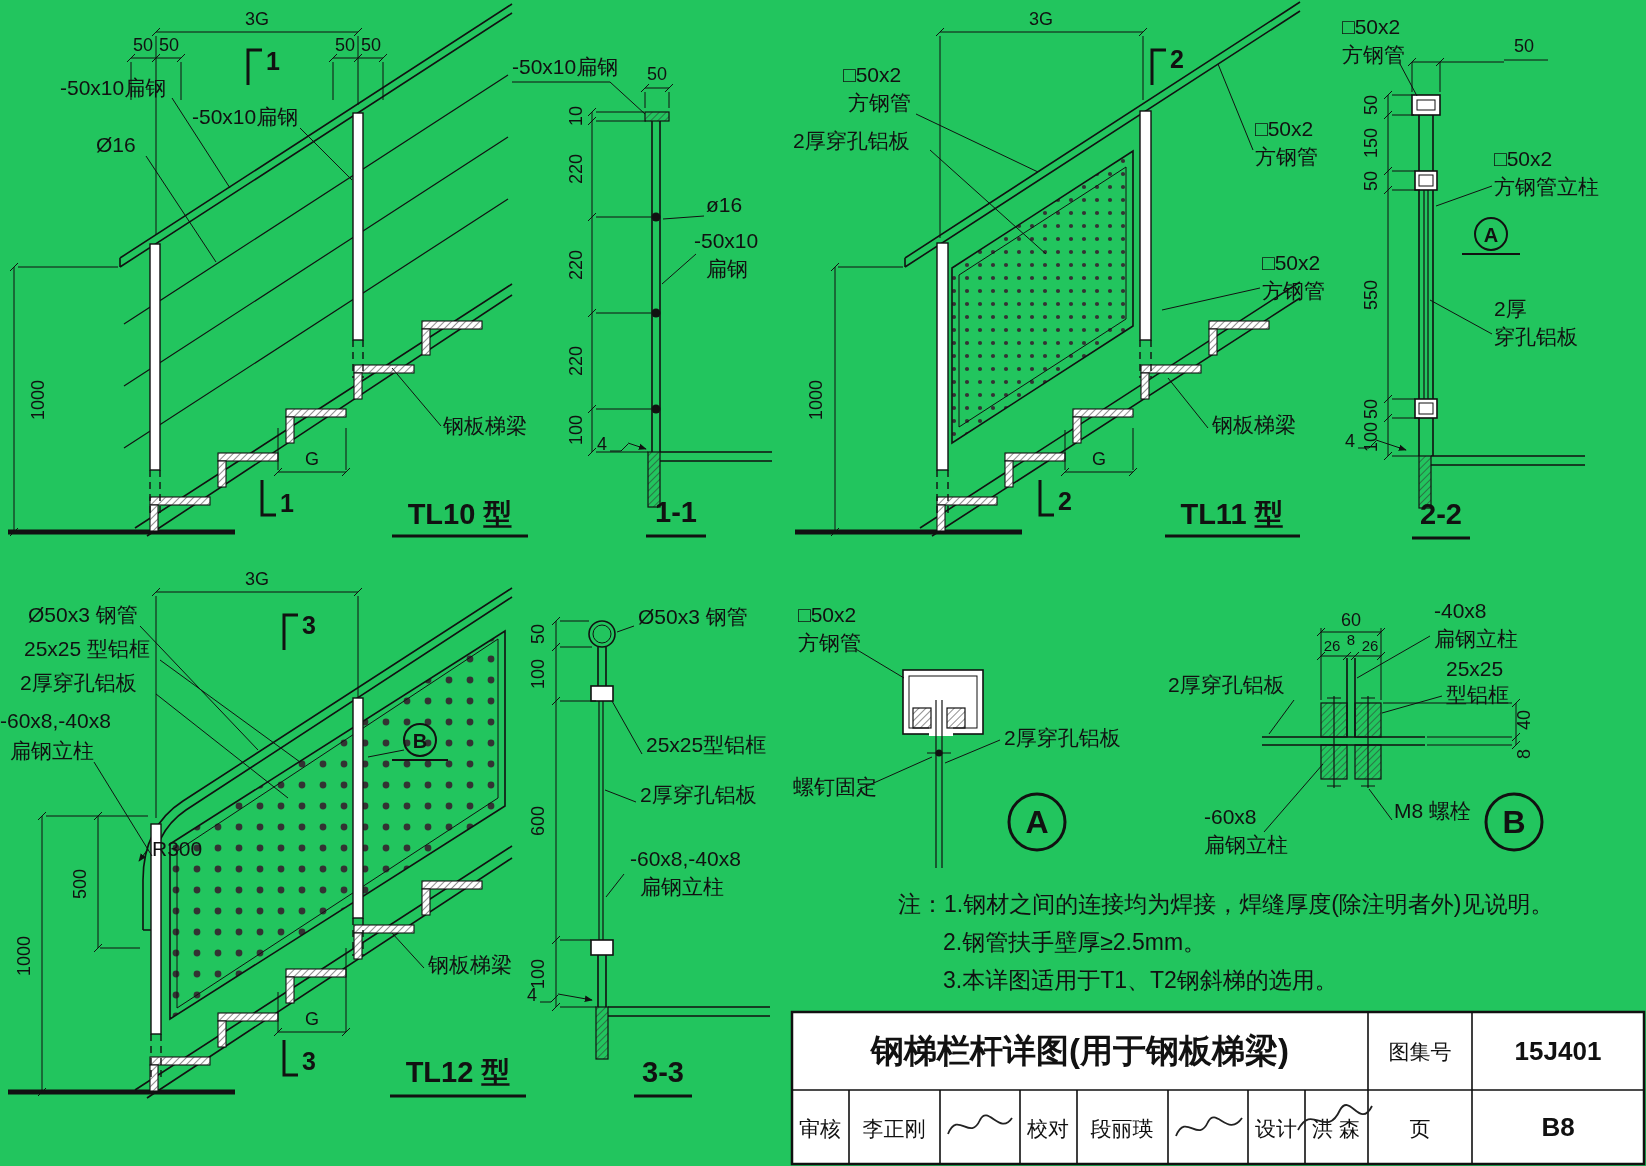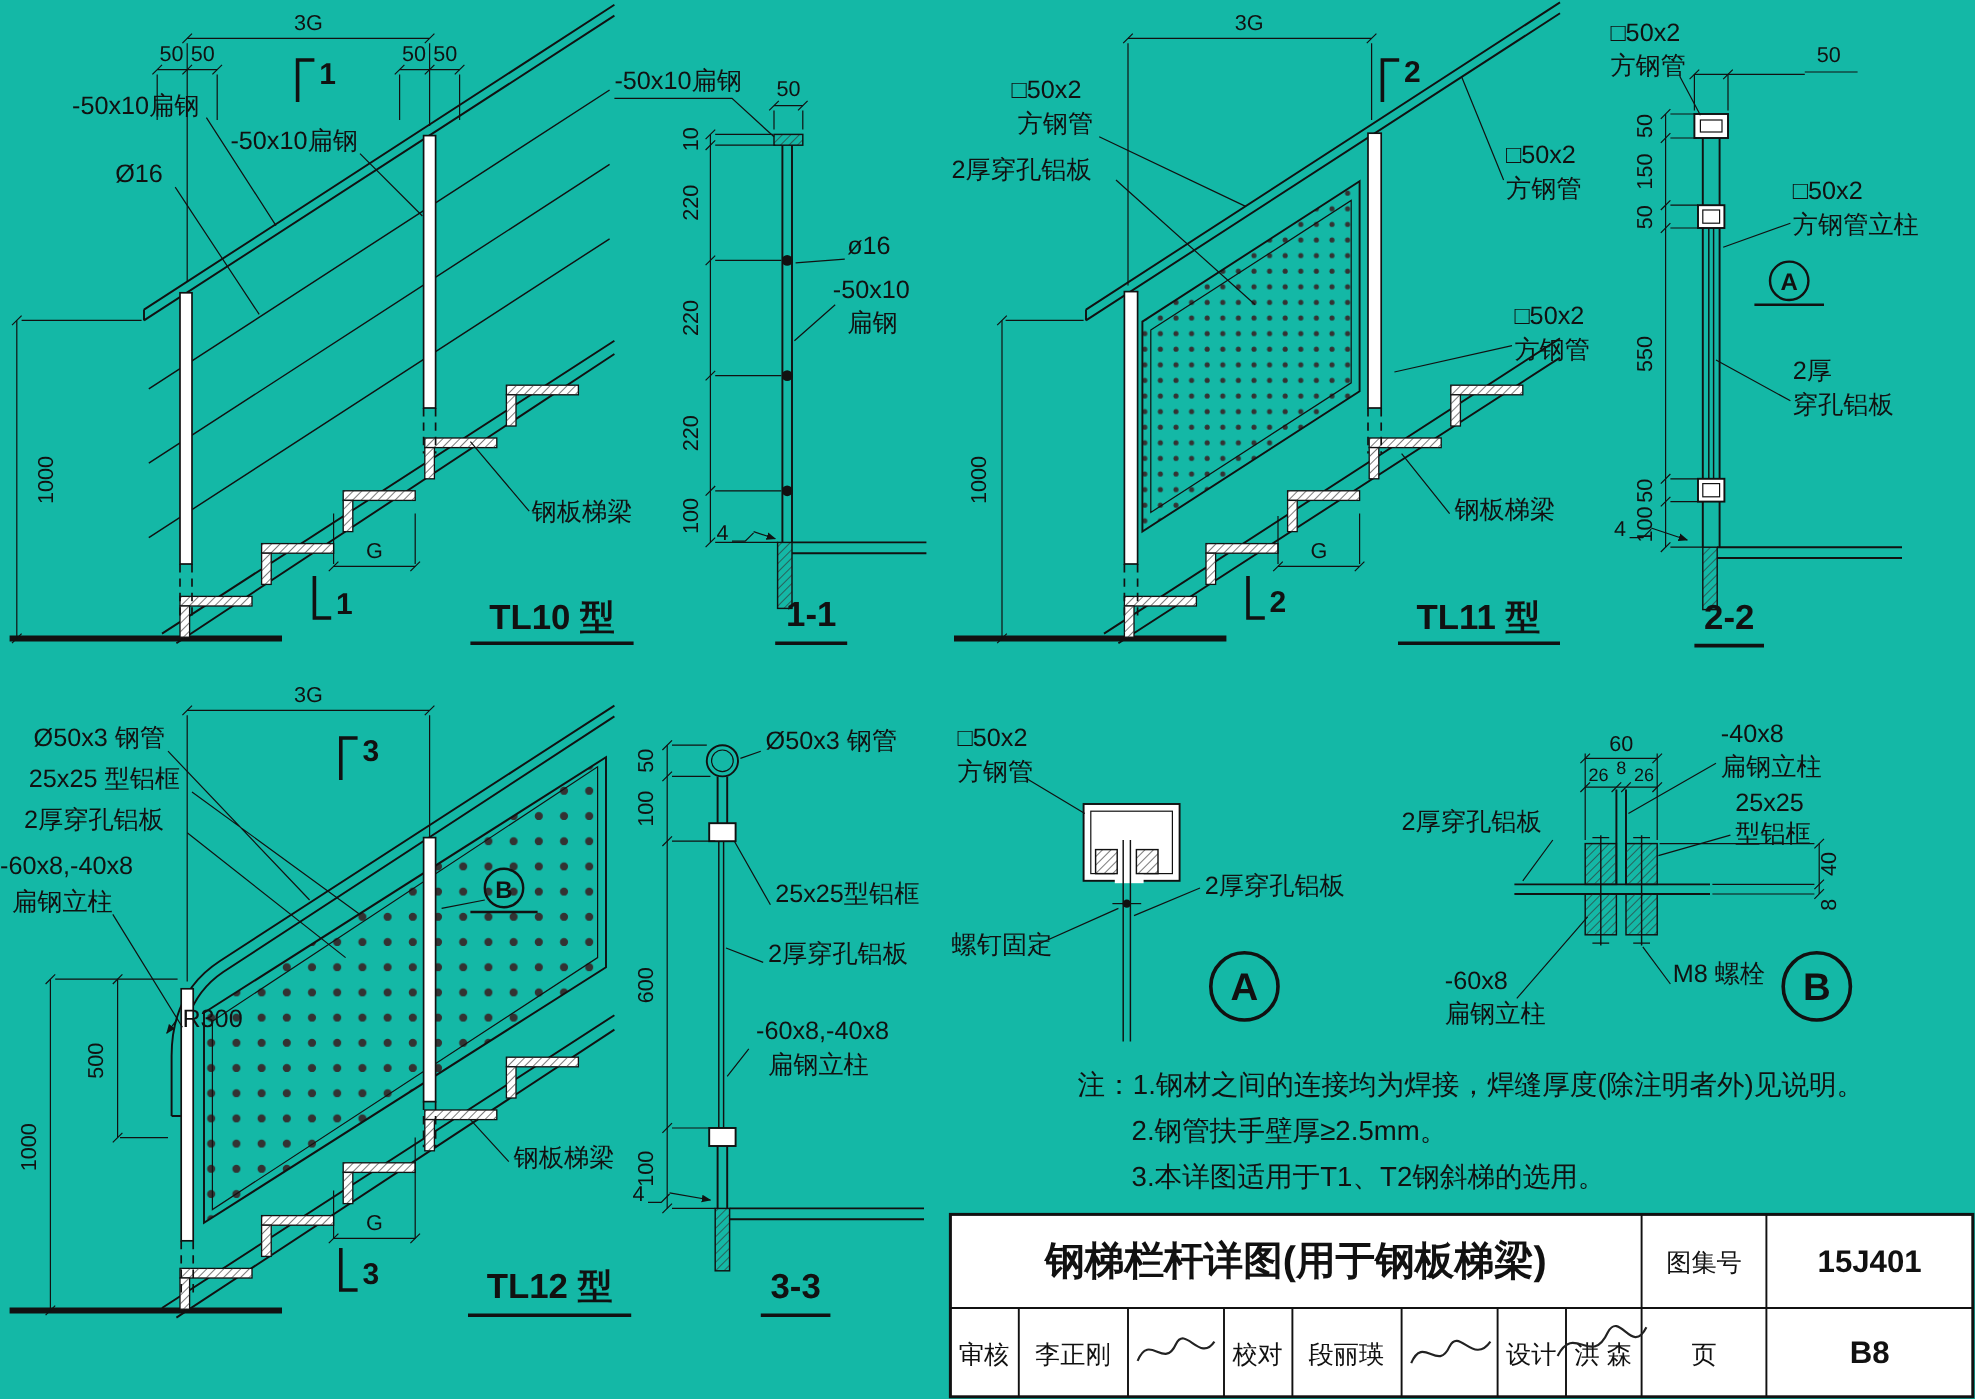--- a/index.html
+++ b/index.html
@@ -1,16 +1,16 @@
 <!DOCTYPE html>
 <html><head>
 <meta charset="utf-8">
 <style>
   html,body{margin:0;padding:0;background:#fff;}
-  .stage{position:relative;width:1646px;height:1166px;background:#14b8a6;overflow:hidden;}
+  .stage{position:relative;width:1646px;height:1166px;background:#22c55e;overflow:hidden;}
   svg{display:block;}
   text{fill:#111;font-family:"Liberation Sans","DejaVu Sans",sans-serif;}
   .o{stroke:#111;fill:none;stroke-width:1.6;}
   .o2{stroke:#111;fill:none;stroke-width:1.2;}
   .t{stroke:#111;fill:none;stroke-width:1;}
   .t2{stroke:#111;fill:none;stroke-width:1.6;}
   .k{stroke:#111;fill:none;stroke-width:3;}
   .g{stroke:#111;fill:none;stroke-width:5;}
   .d{stroke:#111;fill:none;stroke-width:1.4;stroke-dasharray:7 5;}
   .pr{fill:#fff;stroke:#111;stroke-width:1.4;}

